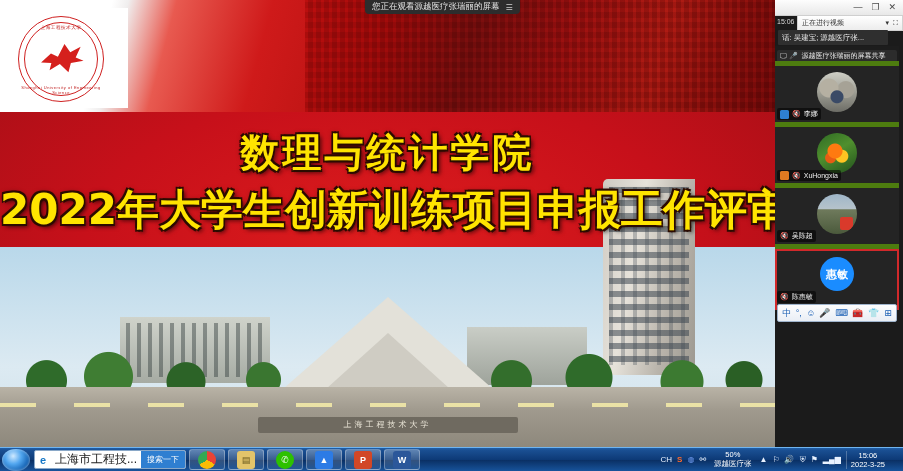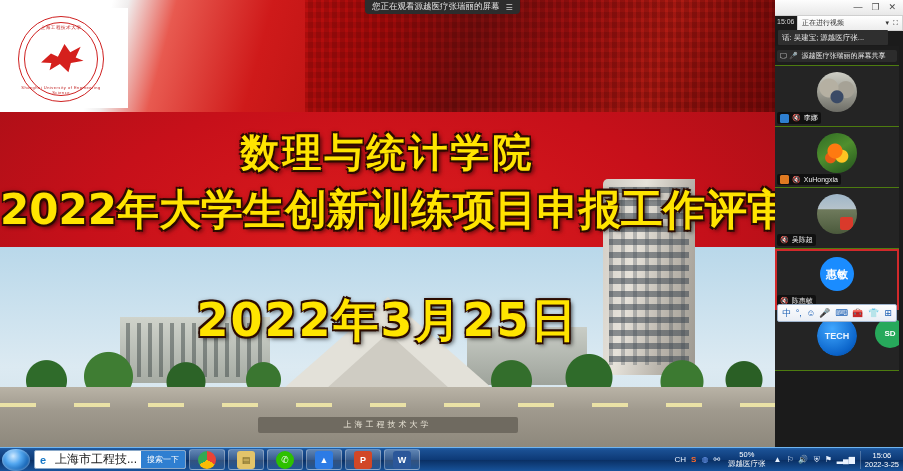--- a/index.html
+++ b/index.html
@@ -172,21 +172,21 @@
   #panel-subbar .grow { flex:1; overflow:hidden; white-space:nowrap; text-overflow:ellipsis; }
   #panel-tooltip {
     position:absolute; left:778px; top:30px; width:110px; height:15px;
     background:#2f2f2f; color:#e8e8e8; font-size:7.5px;
     display:flex; align-items:center; padding:0 4px; z-index:30;
     white-space:nowrap; overflow:hidden; border-radius:1px;
   }
 
   .tile {
     position:relative; width:124px; height:61px; background:#242424;
-    border-bottom:1px solid #4d7c0f; overflow:hidden;
+    border-bottom:5px solid #4d7c0f; overflow:hidden;
   }
   .tile.active { outline:2px solid #d1292b; outline-offset:-2px; }
   .tile-thumb {
     position:absolute; left:50%; top:6px; transform:translateX(-50%);
     width:40px; height:40px; border-radius:50%; overflow:hidden;
   }
   .tile-name {
     position:absolute; left:2px; bottom:2px; max-width:120px;
     display:flex; align-items:center; gap:3px;
     background:rgba(0,0,0,.55); border-radius:2px; padding:1px 3px;
@@ -263,21 +263,21 @@
     white-space:nowrap; overflow:hidden; text-overflow:ellipsis; }
   #ie-bar .ie-search { background:#2f7fd1; color:#fff; font-size:8px; padding:20px 6px; }
   .tb-app {
     width:36px; height:21px; margin-left:3px; border-radius:3px;
     background:linear-gradient(180deg,rgba(255,255,255,.30),rgba(255,255,255,.06));
     border:1px solid rgba(255,255,255,.30);
     display:flex; align-items:center; justify-content:center; flex:none;
   }
   .app-glyph { width:18px; height:18px; border-radius:3px; display:flex;
     align-items:center; justify-content:center; font-size:9px; font-weight:700; color:#fff; }
-  #tray { margin-left:auto; display:flex; align-items:center; gap:5px; padding-right:4px; }
+  #tray { margin-left:auto; display:flex; align-items:center; gap:5px; padding-right:18px; }
   #tray .tray-i { font-size:8px; color:#e9f2ff; }
   #mem-usage { text-align:center; color:#fff; font-size:7.5px; line-height:1.12; padding:0 3px; }
   #clock { text-align:center; color:#fff; font-size:7.5px; line-height:1.2;
     padding-left:4px; border-left:1px solid rgba(255,255,255,.25); }
 </style>
 </head>
 <body>
 
 <div id="root">
 
@@ -304,21 +304,20 @@
         <div class="pyramid2"></div>
         <div class="trees"></div>
         <div class="hedge"></div>
         <div class="plaza">
           <div class="plaza-sign">上海工程技术大学</div>
         </div>
       </div>
 
       <div class="slide-txt" id="slide-line1">数理与统计学院</div>
       <div class="slide-txt" id="slide-line2">2022年大学生创新训练项目申报工作评审会</div>
-      <div class="slide-txt" id="slide-line3">2022年3月25日</div>
     </div>
   </div>
 
   <div id="view-toast">
     <span>您正在观看源越医疗张瑞丽的屏幕</span>
     <span class="tmenu">☰</span>
   </div>
 
   <div id="video-panel">
 
@@ -379,26 +378,20 @@
       </div>
 
       <div class="tile active">
         <div class="avatar-blue">惠敏</div>
         <div class="tile-name">
           <span class="mic-off">🔇</span>
           <span>陈惠敏</span>
         </div>
       </div>
 
-      <div class="tile">
-        <div class="tile-thumb">
-          <div class="thumb-blue">TECH</div>
-        </div>
-        <div class="avatar-green">SD</div>
-      </div>
     </div>
 
   </div>
 
   <div id="panel-tooltip">话: 吴建宝; 源越医疗张...</div>
 
   <div id="ime-bar">
     <span>中</span>
     <span>°,</span>
     <span>☺</span>

